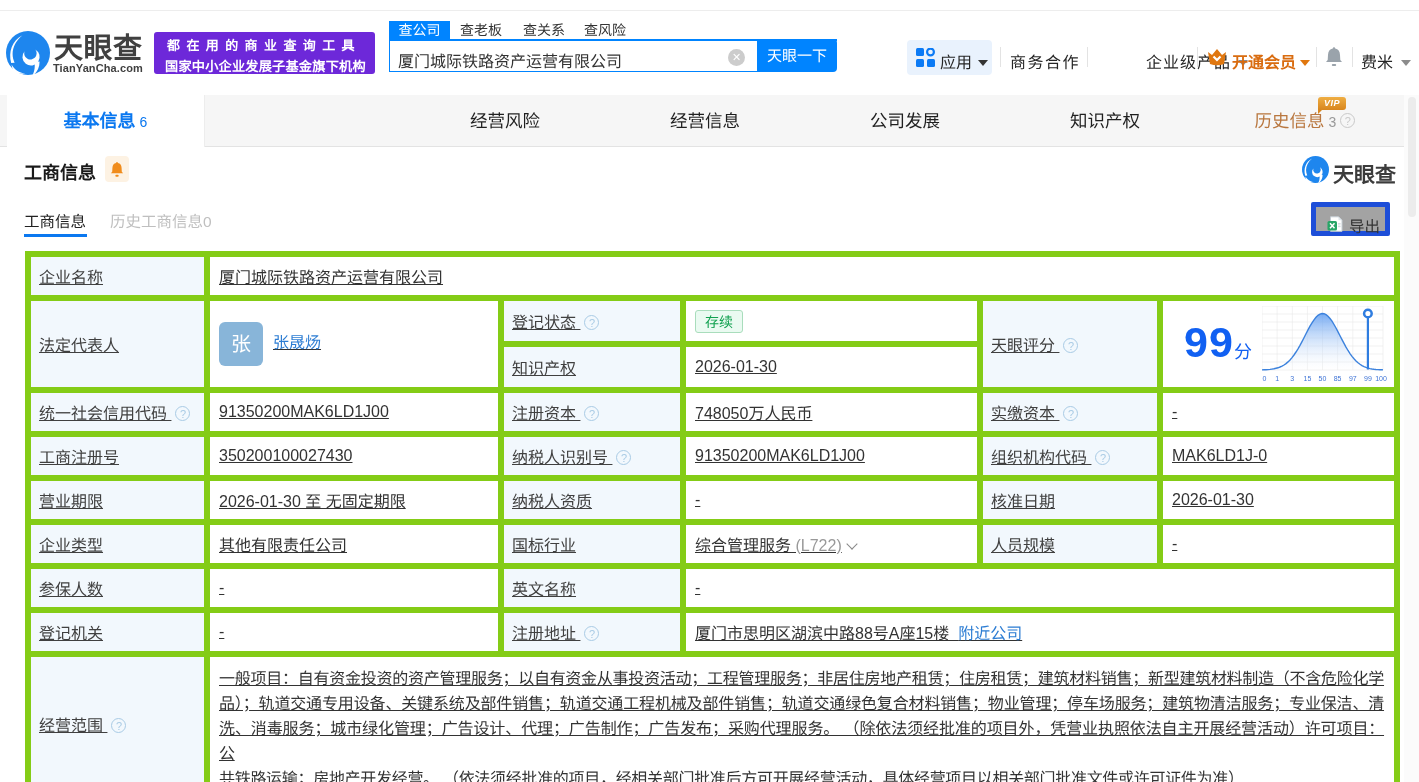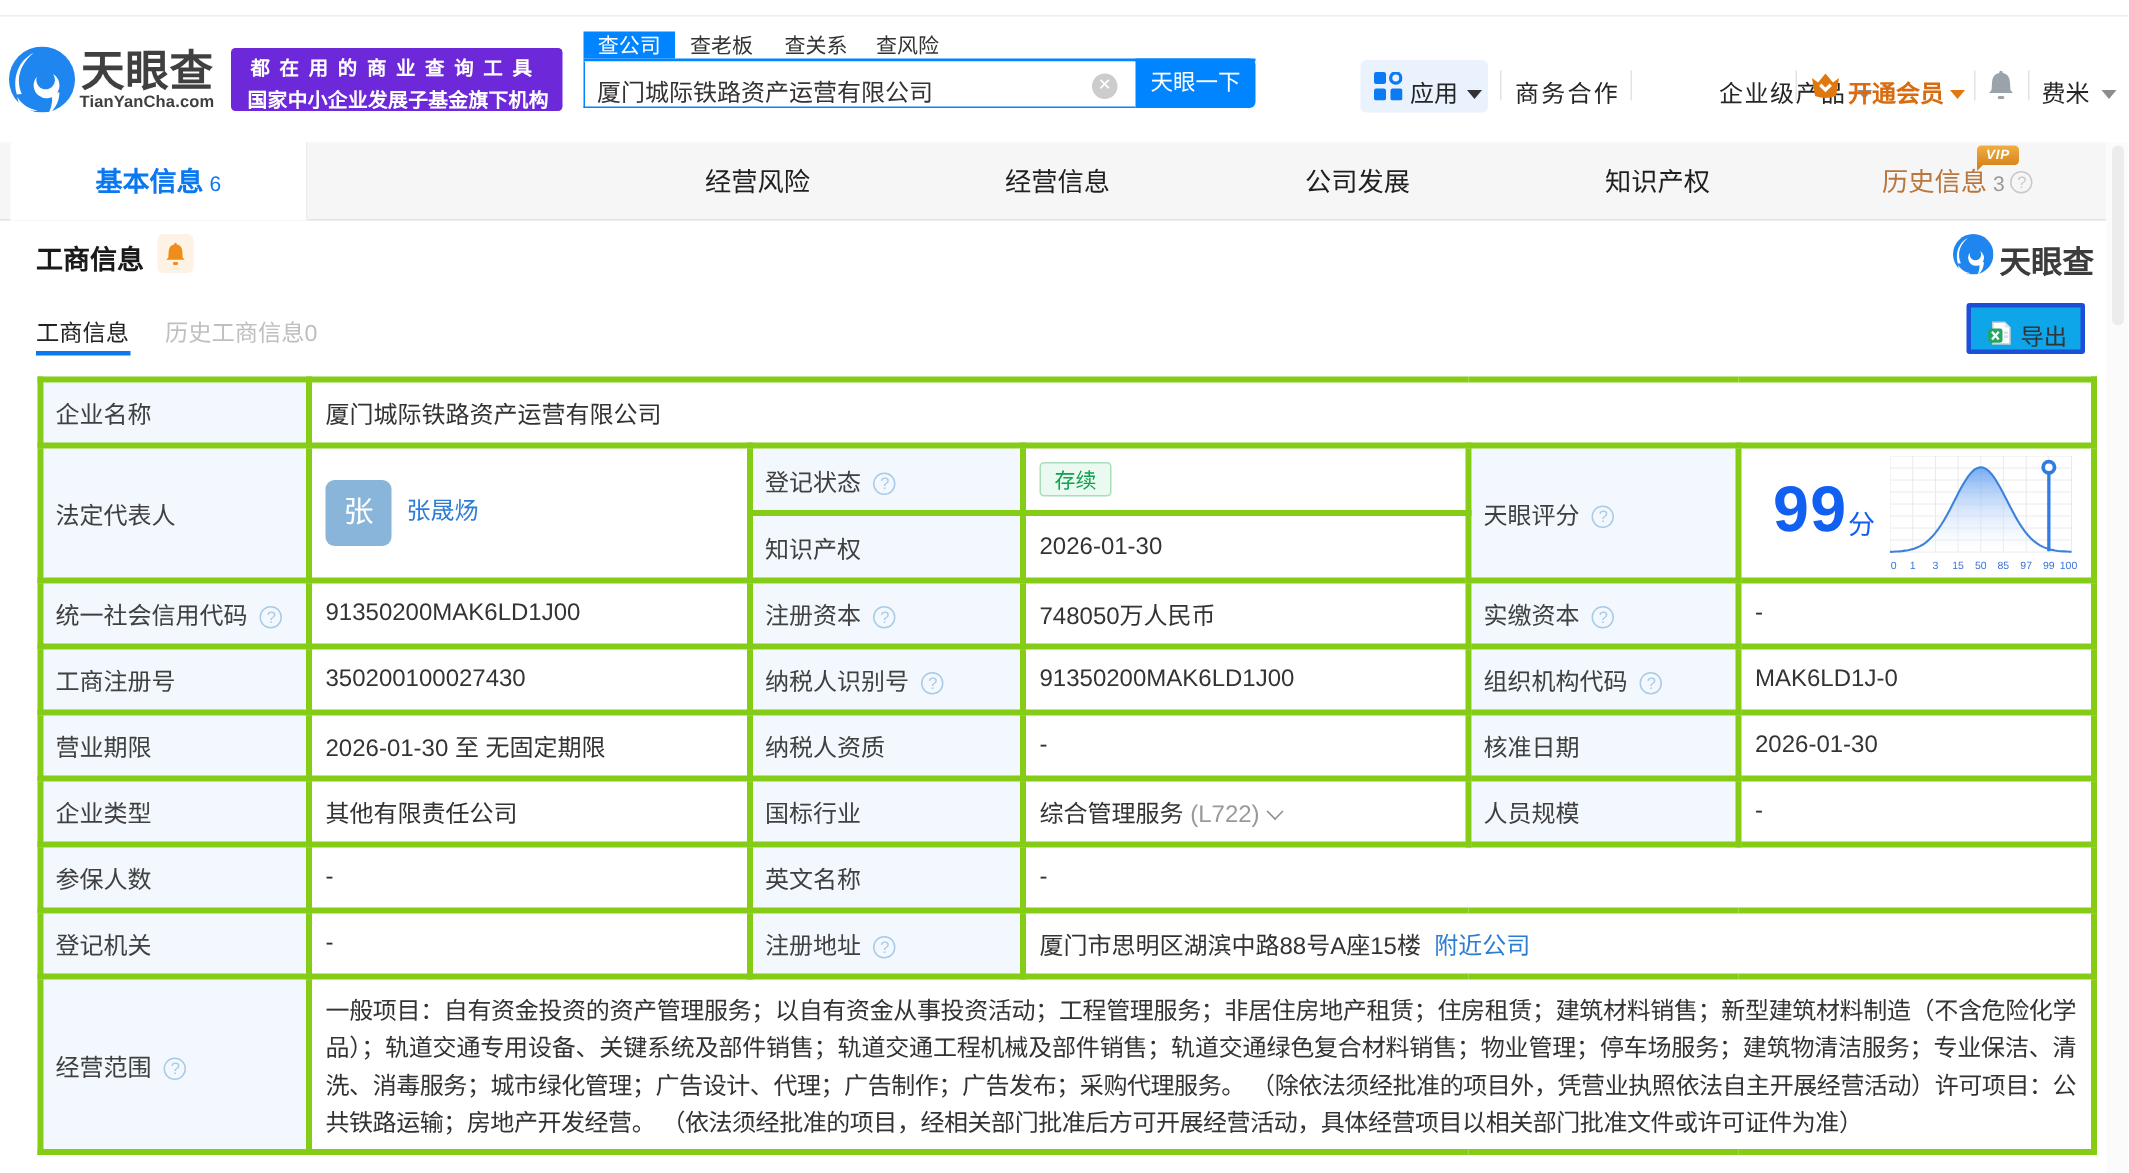--- a/index.html
+++ b/index.html
@@ -49,29 +49,29 @@
   .btab { position:absolute; top:95px; width:200px; height:52px; text-align:center;
     line-height:52px; font-size:17.5px; color:#1f1f1f; }
 
   
   #secttl { left:24px; top:158px; font-size:18px; font-weight:bold; color:#1a1a1a; }
   #bellchip { left:105px; top:156px; width:24px; height:26px; background:#fdf2e3;
     border-radius:4px; text-align:center; }
   .subtab1 { left:24px; top:209px; font-size:15.5px; color:#222; }
   .subtab2 { left:110px; top:209px; font-size:15.5px; color:#bfbfbf; }
   #subline { left:24px; top:234px; width:63px; height:3px; background:#0b78f0; }
-  #exportbtn { left:1311px; top:202px; width:79px; height:34px; border:3px solid #1d4ed8;
-    border-radius:2px; background:#0ea5e9; }
+  #exportbtn { left:1311px; top:202px; width:79px; height:34px; border:5px solid #1d4ed8;
+    border-radius:2px; background:#a3a3a3; }
   #exportbtn span { position:absolute; left:33px; top:7px; font-size:15.5px; color:#333; }
 
   
   table#info { position:absolute; left:25px; top:251px; width:1369px;
     border-collapse:collapse; table-layout:fixed; font-size:16px; }
-  #info td { border:4px solid #84cc16; padding:0 0 0 9px; color:#333;
-    height:44px; overflow:hidden; }
+  #info td { border:6px solid #84cc16; padding:0 0 0 9px; color:#333;
+    height:44px; overflow:hidden;text-decoration:underline; }
   #info td.lb { background:#f2f8fd; color:#404040; padding-left:8px; }
   .qm { display:inline-block; width:15px; height:15px; border:1px solid #a9cbe5; color:#a9cbe5;
     border-radius:50%; font-size:11px; line-height:14px; text-align:center; vertical-align:1px;
     margin-left:4px; font-weight:normal; }
   .qm.gray { border-color:#c9c9c9; color:#c9c9c9; }
   a.blue { color:#2d7dd3; text-decoration:none; }
   .tag-green { display:inline-block; height:23px; line-height:22px; padding:0 9px;
     background:#eafaf1; border:1px solid #a9ddbc; border-radius:3px; color:#12a150; font-size:14px; }
   .avatar { display:inline-block; width:44px; height:44px; border-radius:6px; background:#88b5d9;
     color:#fff; font-size:20px; text-align:center; line-height:44px; vertical-align:middle; }

